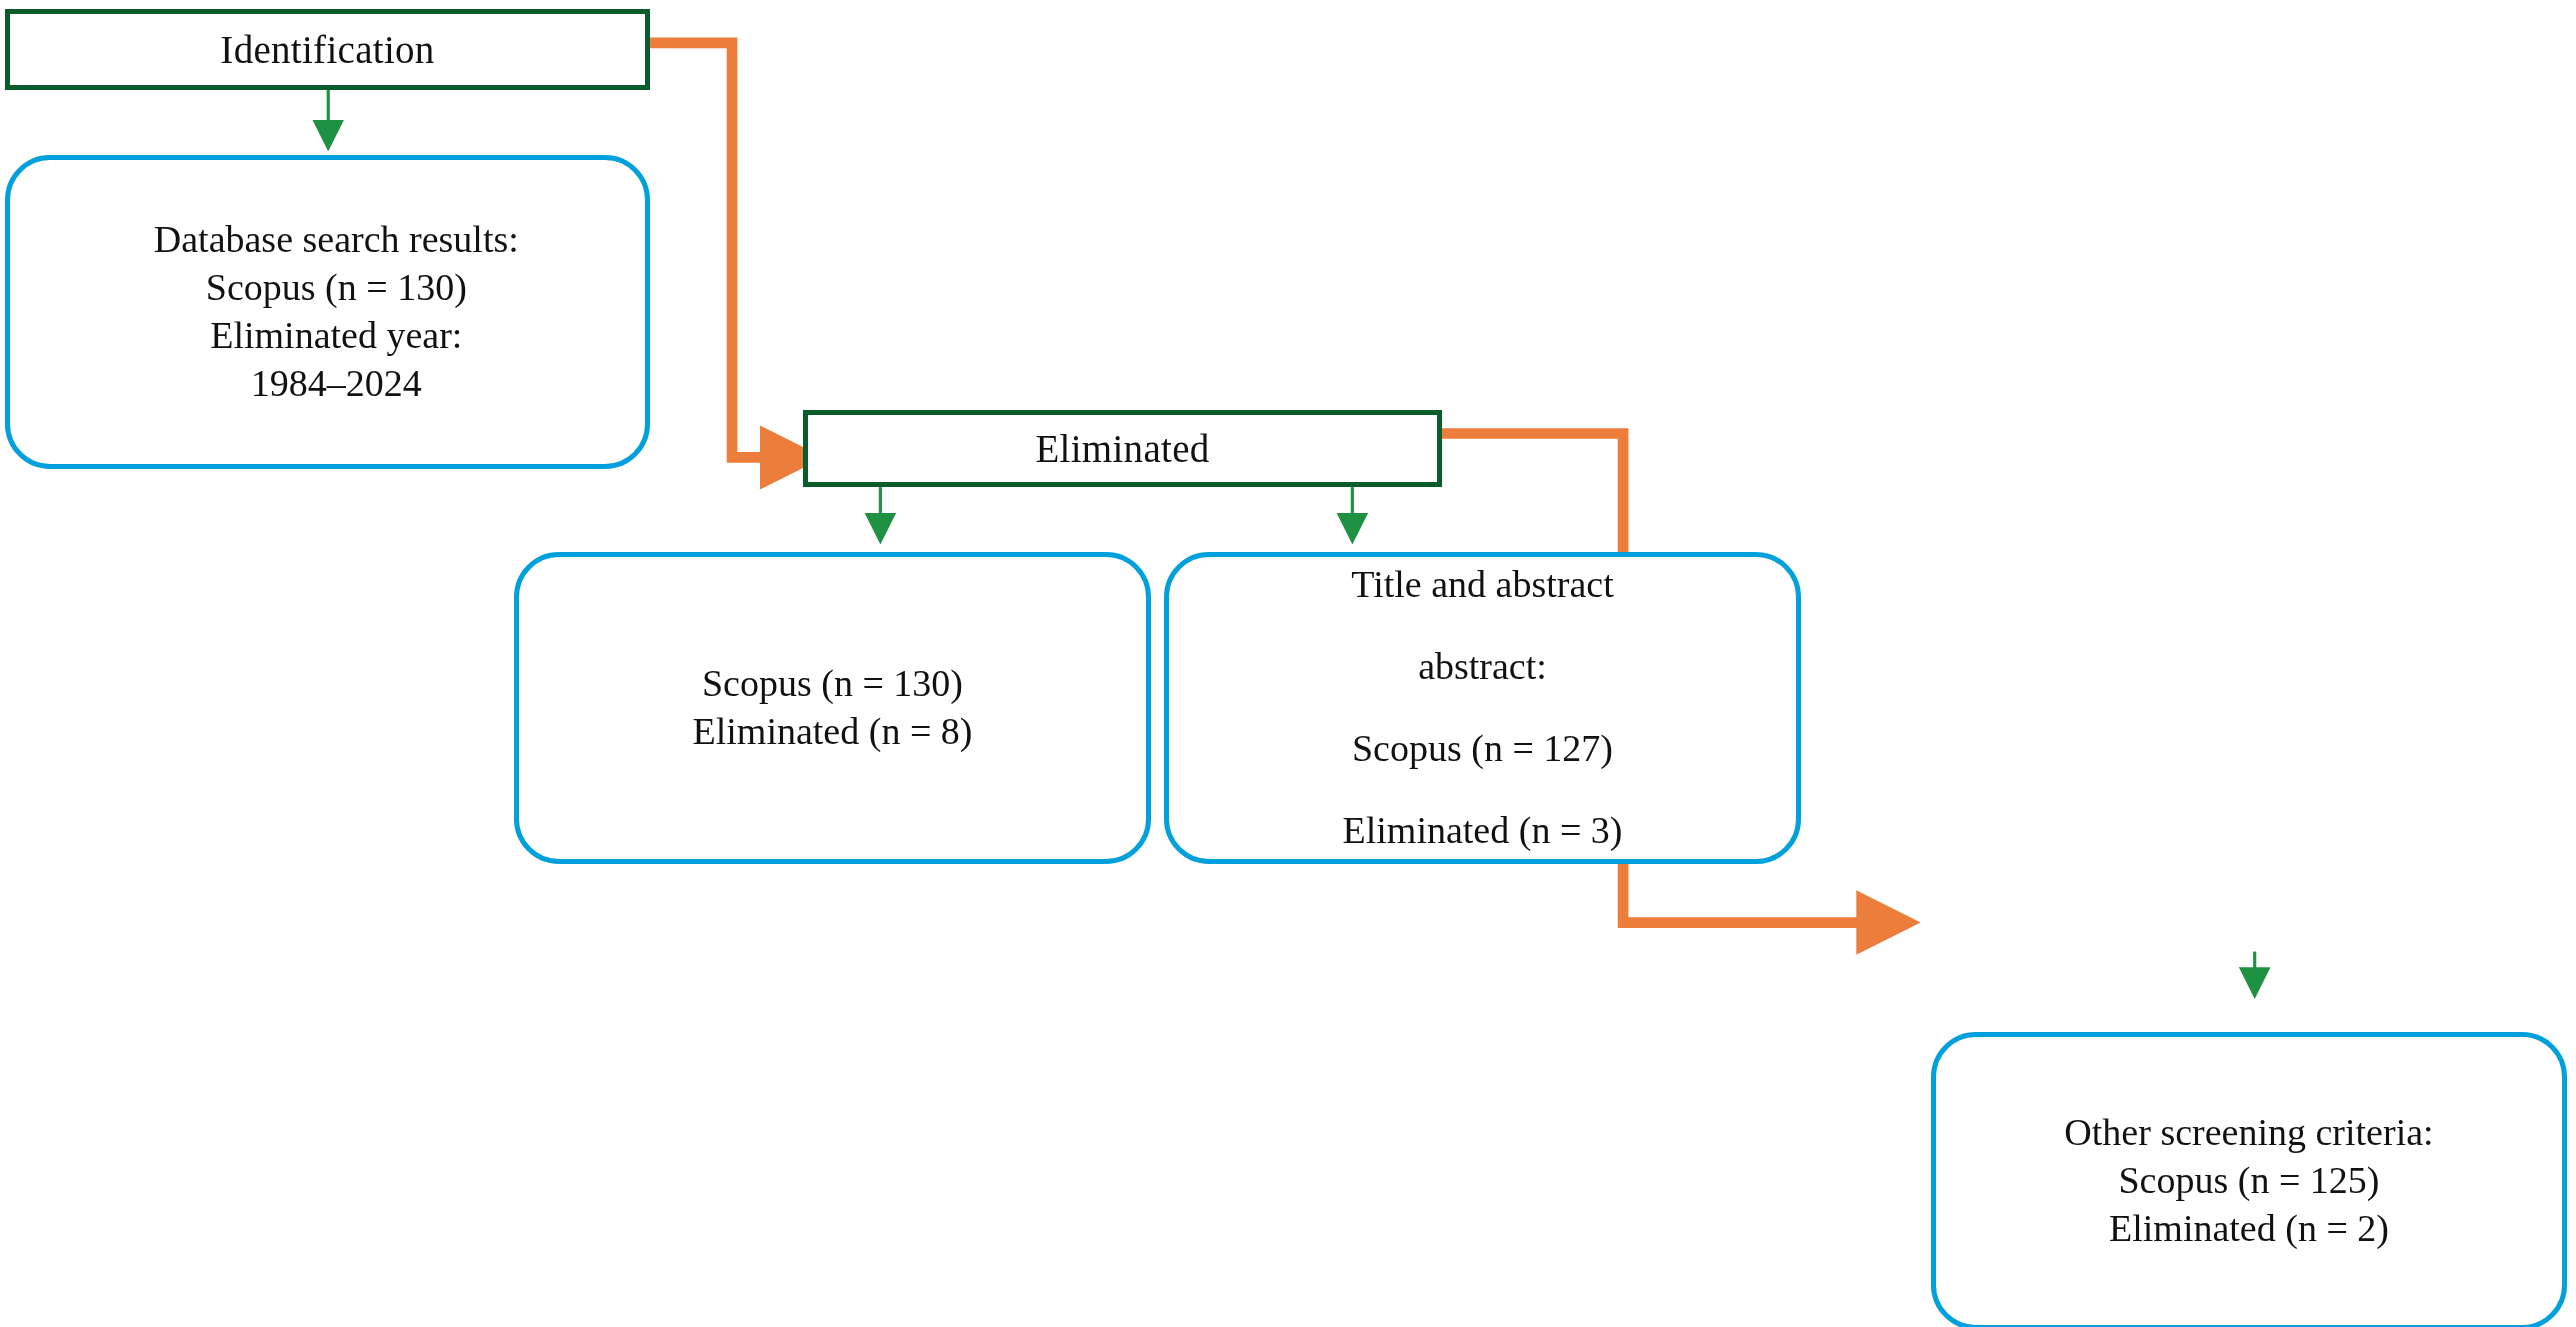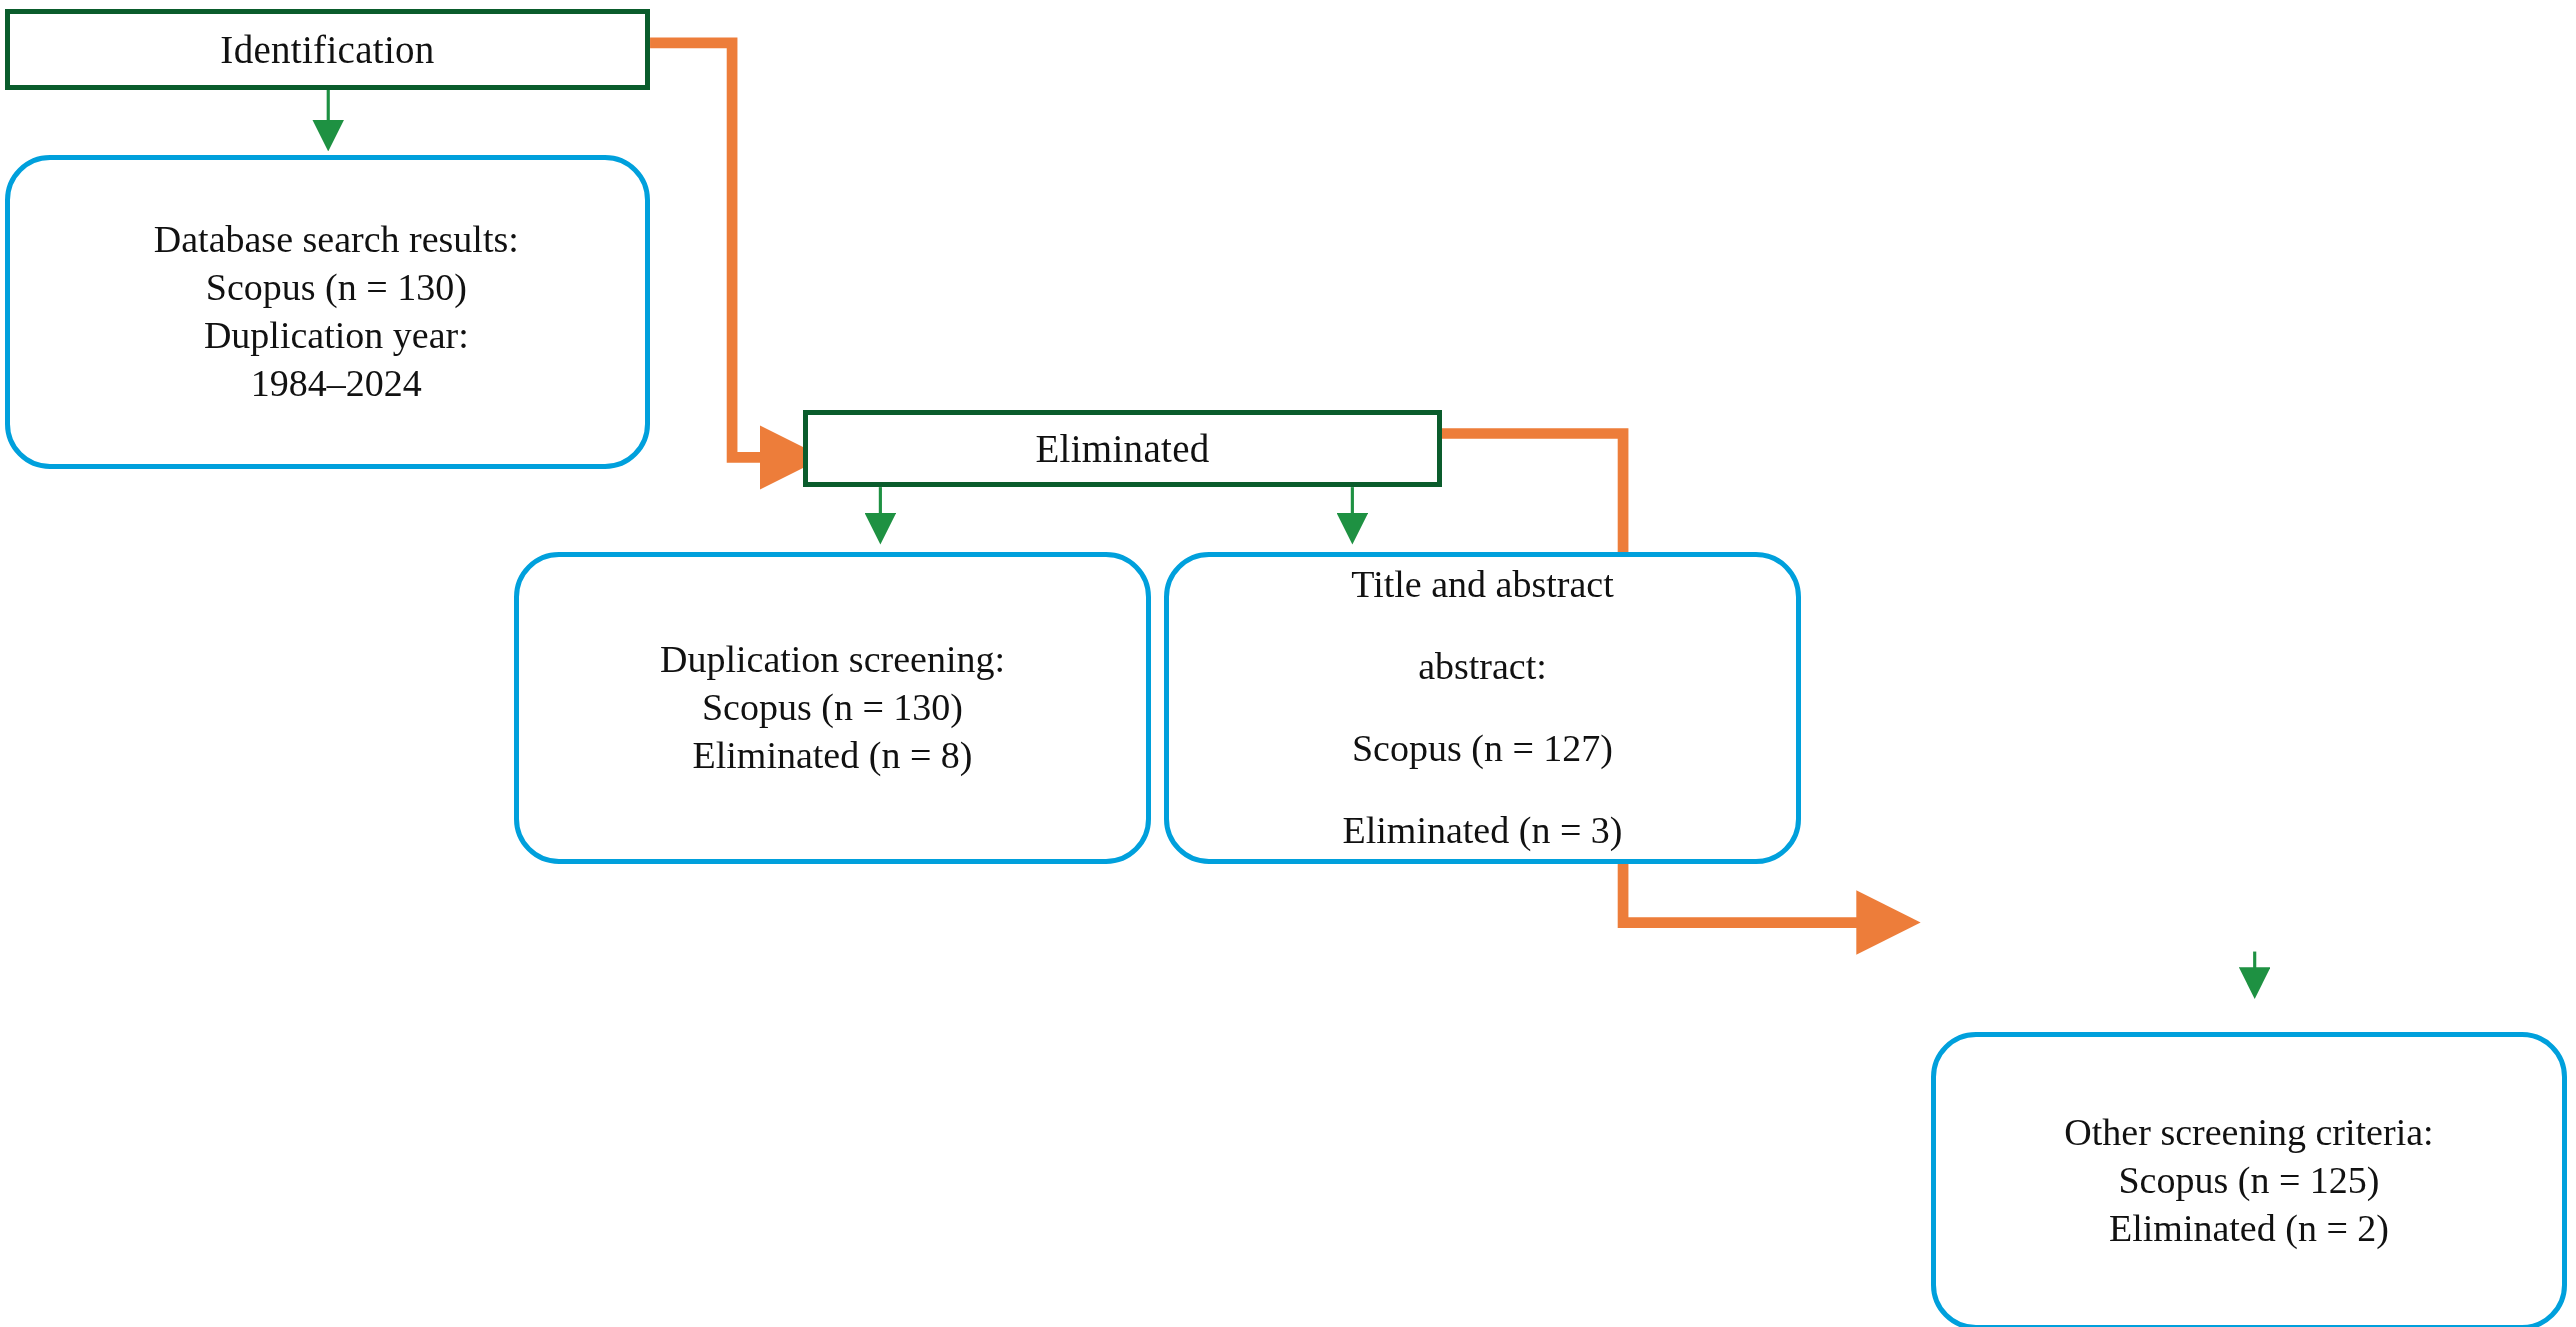--- a/index.html
+++ b/index.html
@@ -111,26 +111,25 @@
   </div>
 
   <div class="stage-box" style="left:803px; top:410px; width:639px; height:77px;">
     <span class="stage-label">Eliminated</span>
   </div>
 
 
   <div class="content-box" style="left:5px; top:155px; width:645px; height:314px;padding-left:34px;">
     <span class="line">Database search results:</span>
     <span class="line">Scopus (n = 130)</span>
-    <span class="line">Duplication year:</span>
+    <span class="line">Eliminated year:</span>
     <span class="line">1984–2024</span>
   </div>
 
   <div class="content-box" style="left:514px; top:552px; width:637px; height:312px;">
-    <span class="line">Duplication screening:</span>
     <span class="line">Scopus (n = 130)</span>
     <span class="line">Eliminated (n = 8)</span>
   </div>
 
   <div class="content-box" style="left:1164px; top:552px; width:637px; height:312px;gap:34px;">
     <span class="line">Title and abstract</span>
     <span class="line">abstract:</span>
     <span class="line">Scopus (n = 127)</span>
     <span class="line">Eliminated (n = 3)</span>
   </div>

